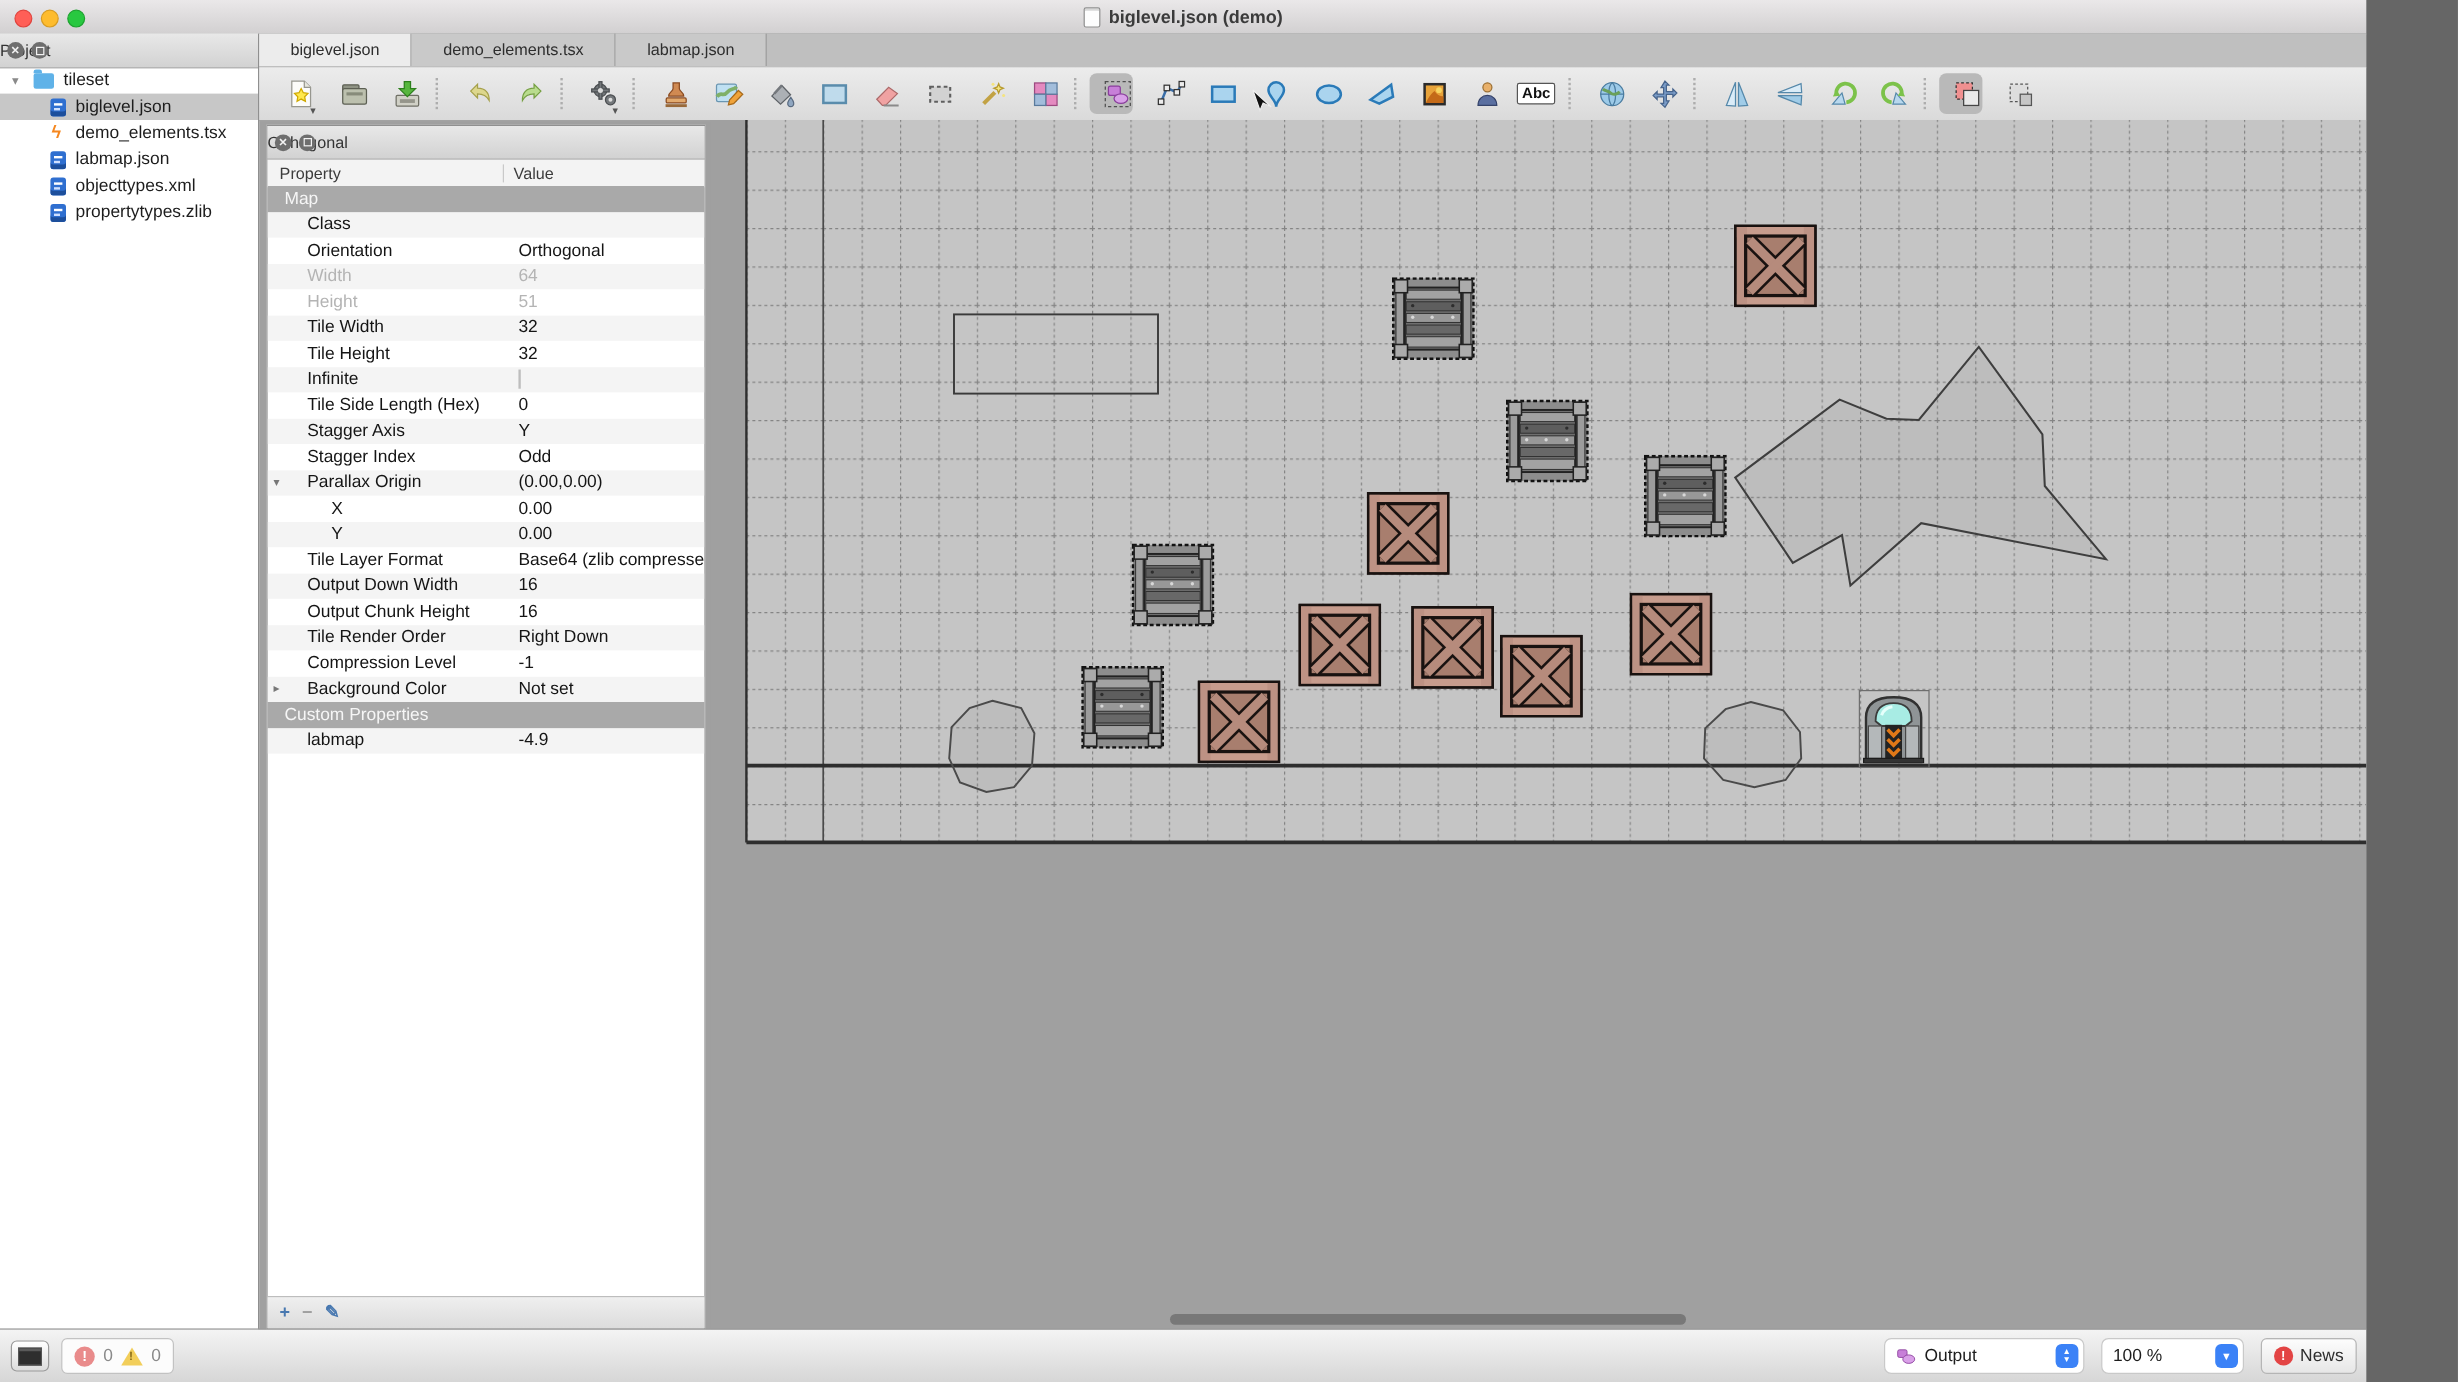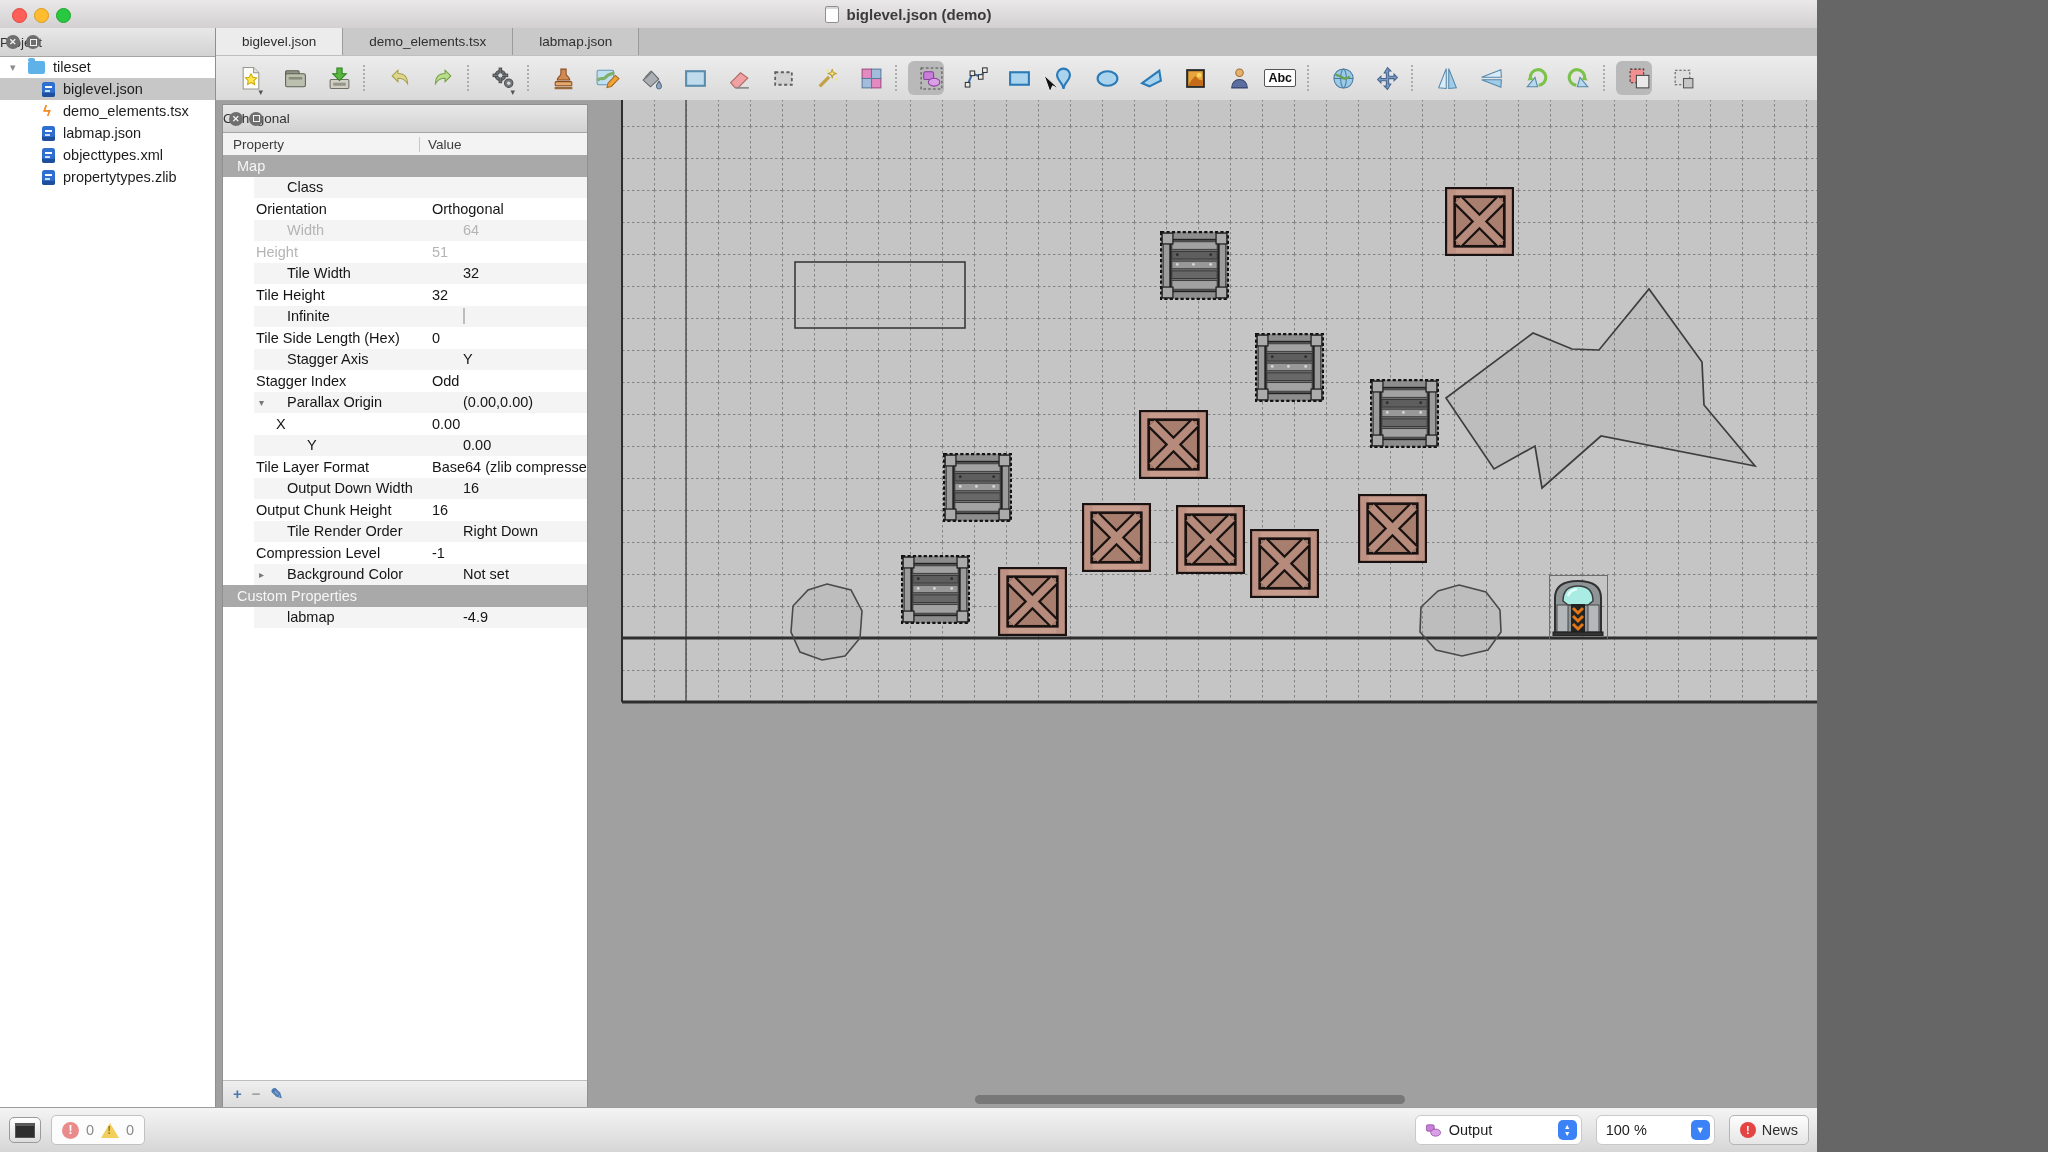--- a/index.html
+++ b/index.html
@@ -1,16 +1,16 @@
 <!DOCTYPE html>
 <html><head>
 <meta charset="utf-8">
 <style>
   html,body{margin:0;padding:0;background:#666;}
-  #app{position:relative;width:1817px;height:1152px;overflow:hidden;
+  #app{position:relative;width:1972px;height:1152px;overflow:hidden;
        font-family:"Liberation Sans",sans-serif;background:#a0a0a0;
        -webkit-font-smoothing:antialiased;}
 
   
   #titlebar{position:absolute;left:0;top:0;right:0;height:28px;
     background:linear-gradient(#eae8e9,#d2d0d1);border-bottom:1px solid #a9a7a8;}
   .tl{position:absolute;top:8px;width:13px;height:13px;border-radius:50%;}
   #tl-close{left:12px;background:#ff5f57;border:1px solid #e0443e;}
   #tl-min{left:34px;background:#febc2e;border:1px solid #d89c22;}
   #tl-zoom{left:56px;background:#28c840;border:1px solid #1da32f;}
@@ -65,21 +65,21 @@
 
   
   #props-panel{position:absolute;left:222px;top:104px;width:366px;bottom:44px;background:#fff;
     border:1px solid #909090;box-sizing:border-box;}
   #props-cols{height:22px;display:flex;align-items:center;font-size:13.5px;color:#3c3c3c;
     background:#f3f3f3;border-bottom:1px solid #cfcfcf;}
   #props-cols .c1{width:186px;padding-left:10px;}
   #props-cols .c2{flex:1;padding-left:8px;border-left:1px solid #c9c9c9;}
   #props-rows{position:absolute;left:0;right:0;top:50px;bottom:26px;overflow:hidden;font-size:14.5px;}
   .prow{height:21.5px;display:flex;align-items:center;color:#151515;}
-  .prow.odd{background:#f4f4f4;margin-left:31px;}
+  .prow.odd{background:#f4f4f4;}
   .prow.sec{background:#a9a9a9;color:#f6f6f6;}
   .prow.dis{color:#b4b4b4;}
   .pchev{width:14px;padding-left:5px;color:#777;font-size:10px;flex:0 0 auto;}
   .pname{width:167px;flex:0 0 auto;overflow:hidden;white-space:nowrap;padding-left:14px;}
   .pname.child{padding-left:34px;width:147px;}
   .pval{flex:1;padding-left:9px;overflow:hidden;white-space:nowrap;}
   .pcheck{width:14px;height:14px;border:1px solid #bdbdbd;border-radius:3px;background:#fdfdfd;}
   #props-footer{position:absolute;left:0;right:0;bottom:0;height:26px;background:linear-gradient(#efefef,#dcdcdc);
     border-top:1px solid #bdbdbd;display:flex;align-items:center;gap:10px;padding-left:10px;}
   .pfbtn{font-size:15px;font-weight:700;color:#4878b0;line-height:16px;}

